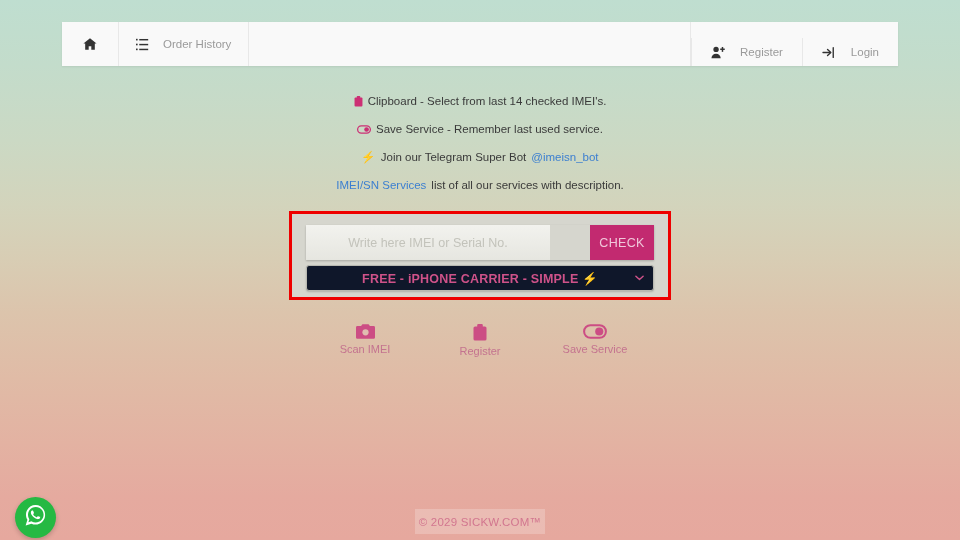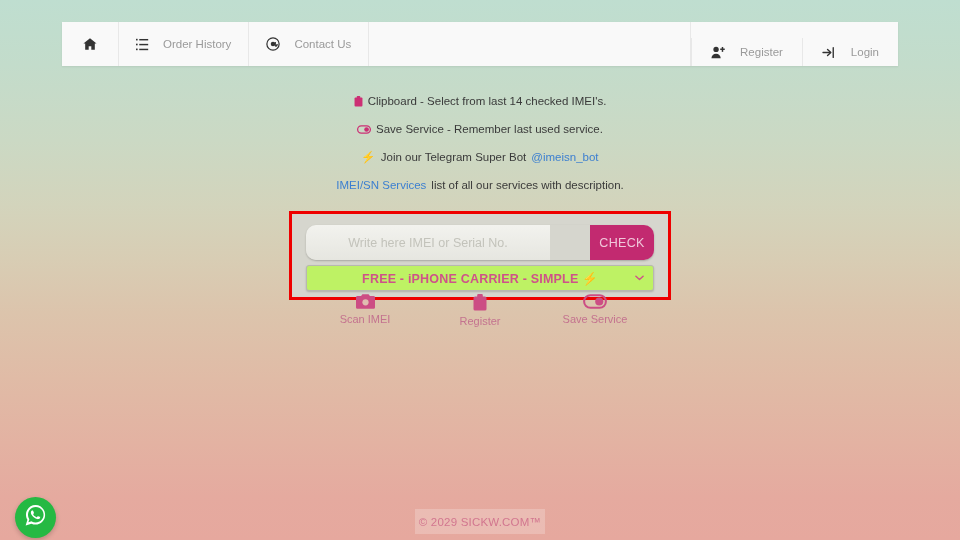--- a/index.html
+++ b/index.html
@@ -96,21 +96,21 @@
     top: 211px;
     width: 382px;
     height: 89px;
     border: 3px solid #ee0000;
     background: #d6d6ce;
     padding: 11px 14px;
   }
   .form-row {
     display: flex;
     height: 35px;
-    border-radius: 10px;
+    border-radius: 0;
     overflow: hidden;
     box-shadow: 0 1px 2px rgba(0,0,0,0.22);
     gap: 40px;
   }
   .imei-input {
     flex: 1;
     border: none;
     outline: none;
     background: linear-gradient(to bottom, #f2f2ee, #e6e6e0);
     font-family: "Liberation Sans", sans-serif;
@@ -127,21 +127,21 @@
     color: #f0c7da;
     font-family: "Liberation Sans", sans-serif;
     font-size: 12.5px;
     letter-spacing: 0.3px;
     cursor: pointer;
   }
   .service-select {
     margin-top: 5px;
     height: 26px;
     width: 100%;
-    background: #bef264;
+    background: #0f172a;
     border: 1px solid #b8b8b0;
     border-radius: 3px;
     display: flex;
     align-items: center;
     justify-content: center;
     position: relative;
     box-shadow: 0 1px 2px rgba(0,0,0,0.18);
   }
   .service-text {
     font-size: 12.5px;
@@ -154,21 +154,21 @@
     right: 9px;
     color: #cf5289;
     font-size: 10px;
     line-height: 1;
   }
 
   
   .actions {
     position: absolute;
     left: 330px;
-    top: 294px;
+    top: 324px;
     width: 300px;
     display: flex;
     justify-content: space-between;
   }
   .action {
     display: flex;
     flex-direction: column;
     align-items: center;
     gap: 4px;
     color: #c4738f;
@@ -231,30 +231,20 @@
           <rect x="0" y="7" width="2" height="2"></rect>
           <rect x="0" y="13" width="2" height="2"></rect>
         <rect x="4" y="1.2" width="11" height="1.8"></rect>
           <rect x="4" y="7.2" width="11" height="1.8"></rect>
           <rect x="4" y="13.2" width="11" height="1.8"></rect>
       </svg>
     </span>
     <span>Order History</span>
   </div>
 
-  <div class="nav-item">
-    <span class="nav-icon">
-      <svg width="14" height="14" viewBox="0 0 16 16" fill="none" stroke="currentColor" stroke-width="1.4">
-        <circle cx="8" cy="8" r="7"></circle>
-          <circle cx="8" cy="8" r="2.6" fill="currentColor" stroke="none"></circle>
-        <path d="M10.6 5.6v4c0 1.4 2.2 1.3 2.2-1.6"></path>
-      </svg>
-    </span>
-    <span>Contact Us</span>
-  </div>
 
   <div class="nav-spacer"></div>
 
   <div class="nav-item right">
     <span class="nav-icon">
       <svg width="15" height="13" viewBox="0 0 18 16" fill="currentColor">
         <circle cx="6" cy="4.2" r="3.3"></circle>
         <path d="M0.3 15c0-3.4 2.6-5.6 5.7-5.6s5.7 2.2 5.7 5.6z"></path>
         <rect x="13" y="1.2" width="1.8" height="6"></rect>
           <rect x="11.1" y="3.1" width="5.6" height="1.8"></rect>

